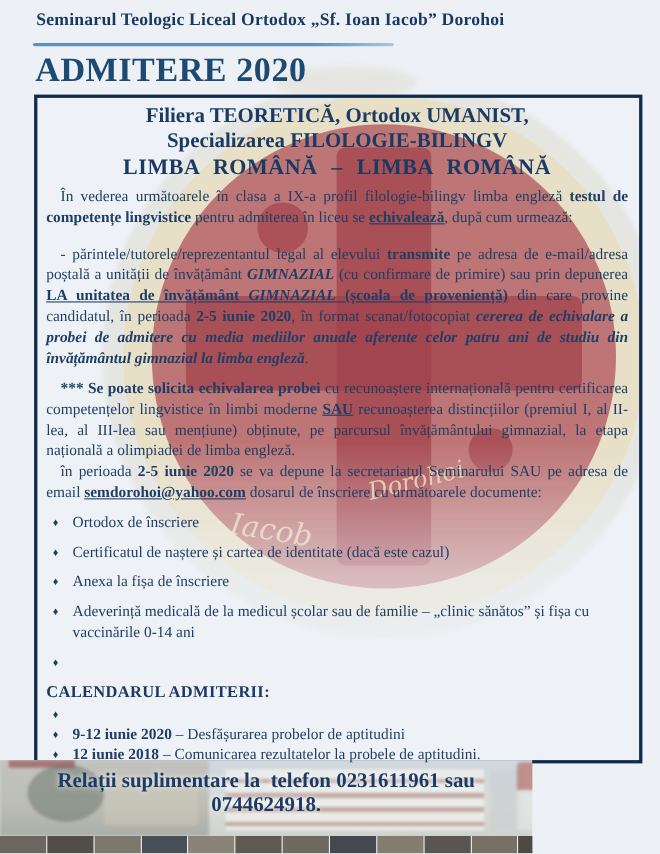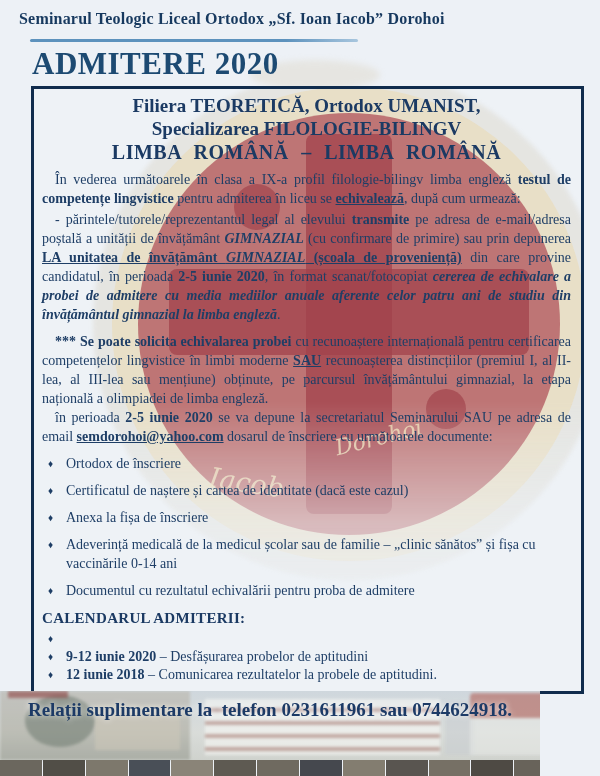--- a/index.html
+++ b/index.html
@@ -1,20 +1,20 @@
 <!DOCTYPE html>
 <html><head>
 <meta charset="utf-8">
 <style>
   html,body{margin:0;padding:0;}
   body{width:600px;height:776px;background:#edf1f6;font-family:"Liberation Serif","DejaVu Serif",serif;overflow:hidden;}
   .page{position:relative;width:600px;height:776px;background:#edf1f6;}
 
   
-  .school-name{position:absolute;left:19px;top:10px;font-size:16px;font-weight:bold;color:#17395f;letter-spacing:.2px;}
+  .school-name{position:absolute;left:33px;top:10px;font-size:16px;font-weight:bold;color:#17395f;letter-spacing:.2px;}
   .rule{position:absolute;left:30px;top:39px;width:328px;height:3px;background:linear-gradient(to right,#5d92bd 0 78%,#a8c6de);border-radius:2px;}
   .admission-title{position:absolute;left:32px;top:46px;font-size:31px;font-weight:bold;color:#1d4a72;letter-spacing:.5px;}
   .halo{position:absolute;left:250px;top:60px;width:130px;height:30px;background:#ded8c9;border-radius:50%;opacity:.45;filter:blur(3px);}
 
   
   .notice-box{position:absolute;left:31px;top:86px;width:547px;height:602px;border:3px solid #102c4d;background:#eef2f6;box-sizing:content-box;}
   .seal{position:absolute;inset:0;overflow:hidden;pointer-events:none;
         -webkit-mask-image:linear-gradient(to bottom,#000 52%,rgba(0,0,0,.45) 72%,rgba(0,0,0,.2) 88%,rgba(0,0,0,.12));
         mask-image:linear-gradient(to bottom,#000 52%,rgba(0,0,0,.45) 72%,rgba(0,0,0,.2) 88%,rgba(0,0,0,.12));}
   .seal div{position:absolute;border-radius:50%;}
@@ -27,38 +27,38 @@
   .seal-dot2{left:392px;top:300px;width:40px;height:40px;background:#9c3c46;opacity:.6;}
   .seal-script{position:absolute;font-style:italic;color:#eedfb6;opacity:.8;font-family:"DejaVu Serif",serif;}
   .seal-script.s1{left:175px;top:378px;font-size:27px;transform:rotate(9deg);}
   .seal-script.s2{left:300px;top:336px;font-size:22px;transform:rotate(-14deg);}
 
   .content{position:relative;z-index:1;padding:5px 10px 0 8px;color:#1e3e66;}
   .notice-heading{text-align:center;font-weight:bold;color:#1b3a63;}
   .nh1,.nh2{font-size:19px;line-height:23px;}
   .nh3{font-size:20px;line-height:24px;word-spacing:7px;letter-spacing:.5px;}
   .para{margin:6px 0 0;font-size:14px;line-height:19px;text-align:justify;text-indent:13px;}
-  .para.p2{margin-top:2px;}
+  .para.p2{margin-top:14px;}
   .para.p3{margin-top:8px;}
   .para.p4{margin-top:0;}
   .b{font-weight:bold;}
   .i{font-style:italic;}
   .u{text-decoration:underline;}
 
   ul{list-style:none;margin:0;padding:0;}
   .docs{margin-top:8px;}
   .docs li{display:flex;margin-bottom:8px;font-size:14px;line-height:19px;}
   .diamond{flex:0 0 18px;margin-left:6px;font-size:10px;line-height:19px;color:#1e3e66;}
   .cal-title{margin-top:10px;font-size:15px;font-weight:bold;color:#1b3a63;letter-spacing:.3px;}
   .cal{margin-top:3px;}
   .cal li{display:flex;font-size:14px;line-height:17px;margin-bottom:1px;}
   .cal .diamond{line-height:17px;}
 
   
-  .photo-strip{position:absolute;left:0;top:691px;width:540px;height:85px;overflow:hidden;}
+  .photo-strip{position:absolute;left:0;top:691px;width:484px;height:85px;overflow:hidden;}
   .photo-bg{position:absolute;inset:0 0 16px 0;background:linear-gradient(to bottom,#cfd7dd,#d9dcd9 60%,#cfd2cd);}
   .photo-bg > div{position:absolute;filter:blur(1.5px);opacity:.55;}
   .ph-left{left:0;top:0;width:190px;height:69px;background:linear-gradient(to bottom,#b9b3a6,#a8a79b 55%,#8f9388);}
   .ph-tree{left:25px;top:4px;width:70px;height:52px;background:#6e7a70;border-radius:50%;}
   .ph-oldbld{left:95px;top:14px;width:85px;height:45px;background:#cfc9ba;}
   .ph-roofline{left:8px;top:0;width:60px;height:7px;background:#8c3b3b;}
   .ph-center{left:205px;top:8px;width:235px;height:56px;
      background:repeating-linear-gradient(to bottom,#fbfbf8 0 9px,#b2837a 9px 13px),
                 repeating-linear-gradient(to right,rgba(70,80,95,.25) 0 2px,transparent 2px 14px);}
   .ph-right{left:470px;top:2px;width:130px;height:62px;background:linear-gradient(to bottom,#b0564c 0 40%,#e9ebe8 40%);border-radius:4px 10px 0 0;}
@@ -119,21 +119,20 @@
         <li>
             <span class="diamond">♦</span>
             <span class="li-text">Anexa la fișa de înscriere</span>
           </li>
         <li>
             <span class="diamond">♦</span>
             <span class="li-text">Adeverință medicală de la medicul școlar sau de familie – „clinic sănătos” și fișa cu vaccinările 0-14 ani</span>
           </li>
         <li>
             <span class="diamond">♦</span>
-            <span class="li-text">Documentul cu rezultatul echivalării pentru proba de admitere</span>
           </li>
       </ul>
 
       <div class="cal-title">CALENDARUL ADMITERII:</div>
       <ul class="cal">
         <li>
             <span class="diamond">♦</span>
           </li>
         <li>
             <span class="diamond">♦</span>

